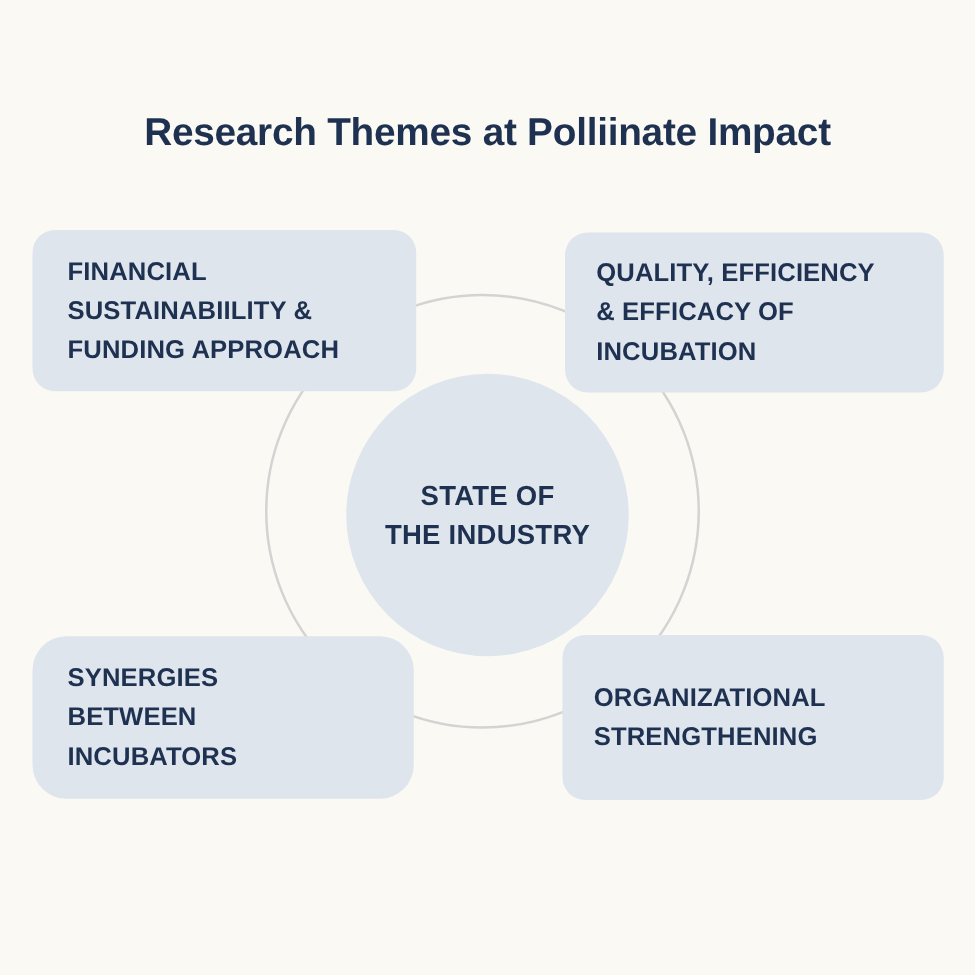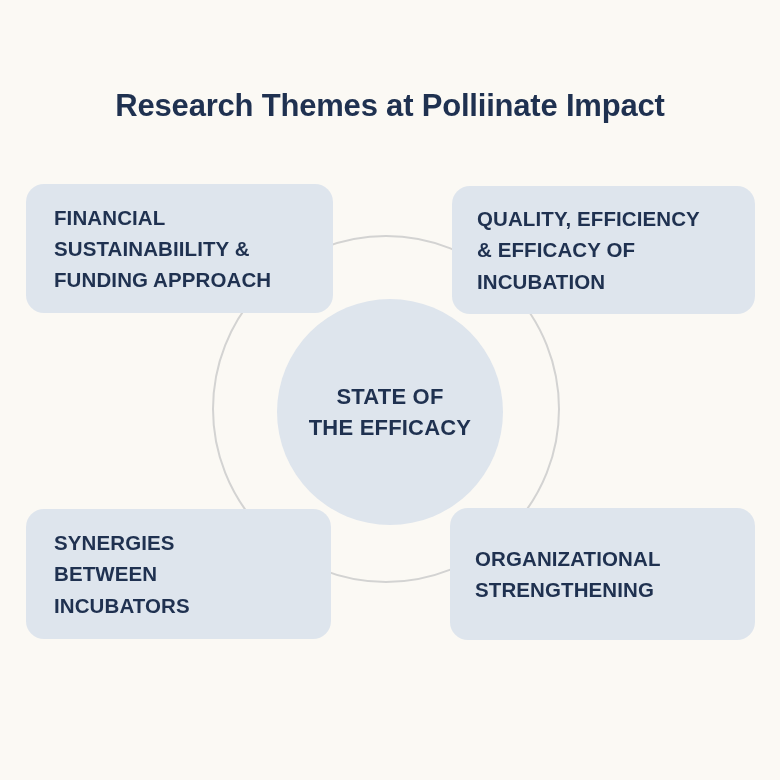--- a/index.html
+++ b/index.html
@@ -103,41 +103,42 @@
     padding-left: 25px;
     padding-right: 14px;
   }
   .box-bl {
     left: 26px;
     top: 509px;
     width: 305px;
     height: 130px;
     padding-left: 28px;
     padding-right: 14px;
+    border-radius: 27px;
   }
   .box-br {
     left: 450px;
     top: 508px;
     width: 305px;
     height: 132px;
     padding-left: 25px;
   }
 </style>
 </head>
 <body>
 
 <div id="canvas">
 
   <div id="page-title">Research Themes at Polliinate Impact</div>
 
   <div class="ring"></div>
 
   <div class="center-circle">
     <div class="center-label">STATE OF
-THE EFFICACY</div>
+THE INDUSTRY</div>
   </div>
 
   <div class="theme-box box-tr">
     <div class="theme-label">QUALITY, EFFICIENCY
 &amp; EFFICACY OF
 INCUBATION</div>
   </div>
 
   <div class="theme-box box-tl">
     <div class="theme-label">FINANCIAL

